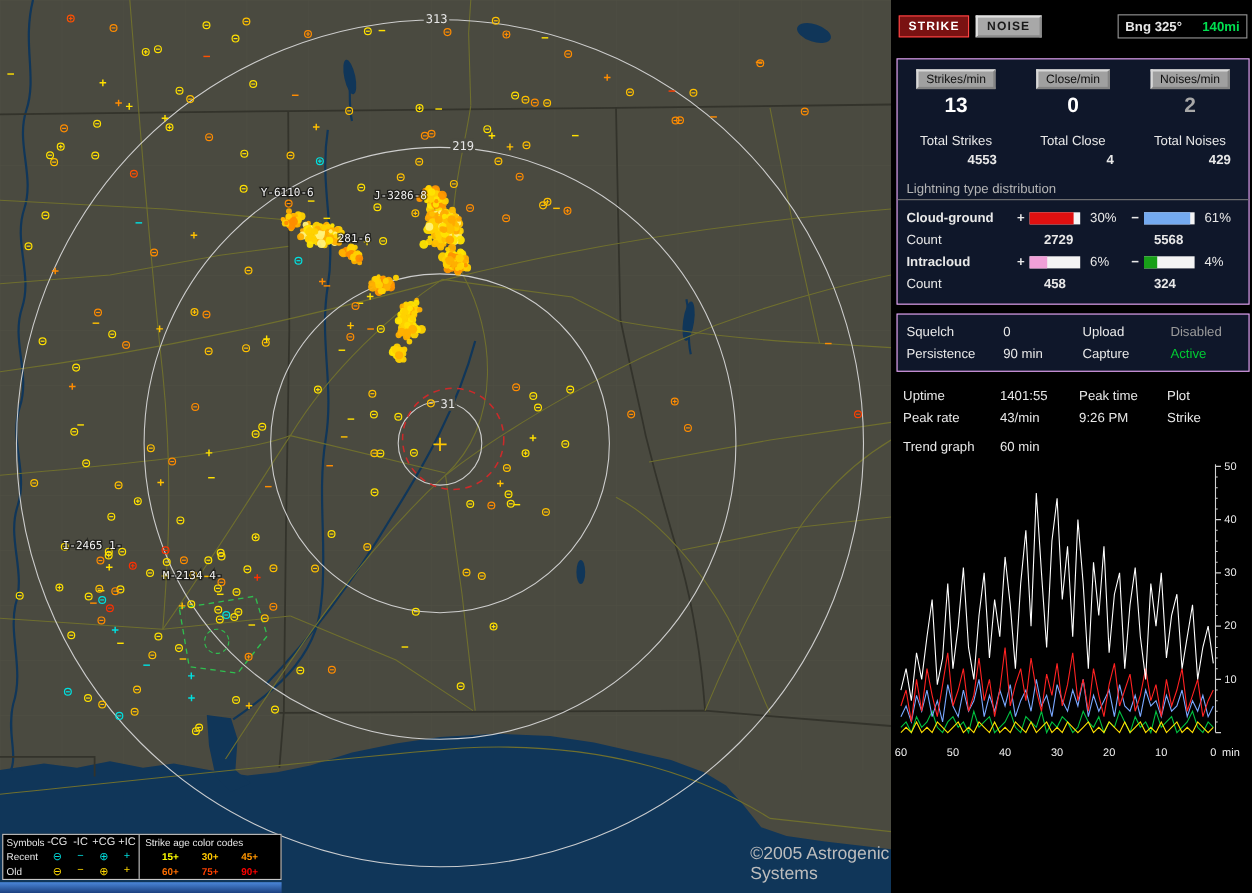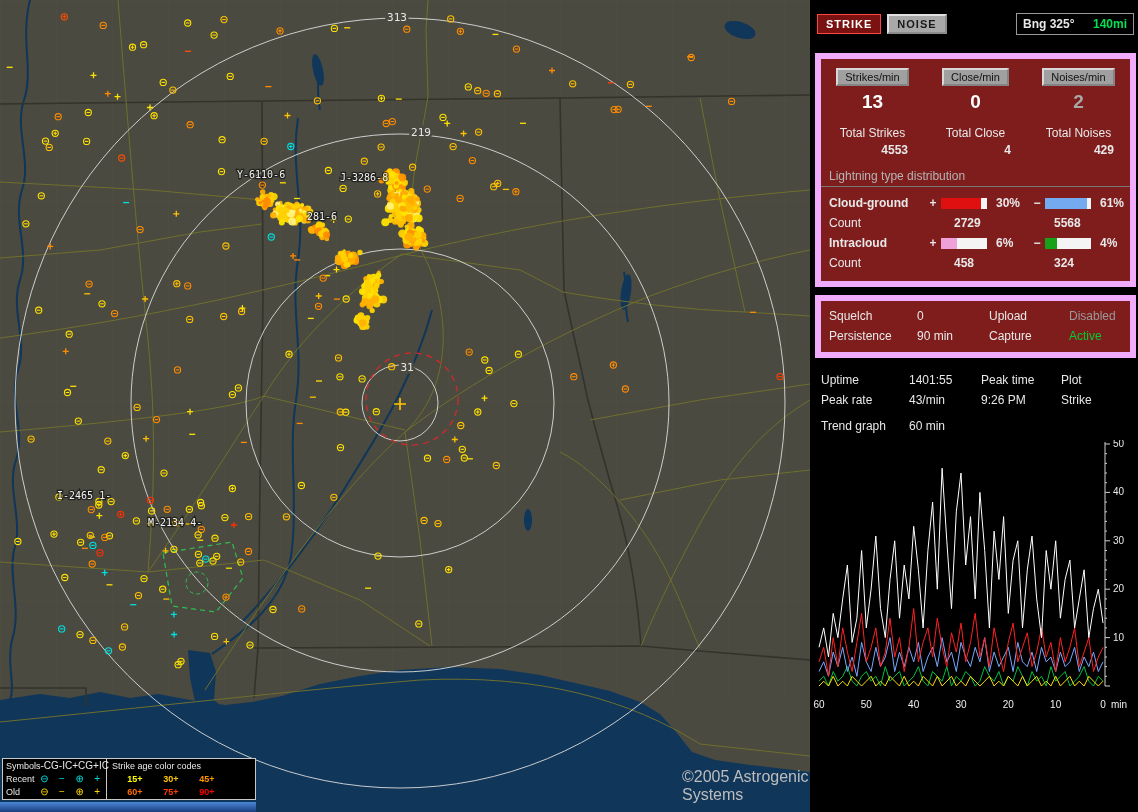--- a/index.html
+++ b/index.html
@@ -3,52 +3,52 @@
 <meta charset="utf-8">
 <style>
 *{box-sizing:border-box;margin:0;padding:0}
 html,body{width:1138px;height:812px;background:#000;overflow:hidden}
 body{position:relative;font-family:"Liberation Sans",sans-serif;color:#e8e8e8}
 #map{position:absolute;left:0;top:0;width:810px;height:812px;background:#4a4a40}
 #map svg{display:block}
 .ring-label{fill:#e6e6e6;font-size:11px;font-family:"DejaVu Sans Mono",monospace;paint-order:stroke;stroke:#4a4a40;stroke-width:5px;text-anchor:middle}
 .cell-label{fill:#f0f0f0;font-size:10px;font-family:"DejaVu Sans Mono",monospace;paint-order:stroke;stroke:rgba(0,0,0,.55);stroke-width:2.5px}
 #legend{position:absolute;left:2px;top:758px;width:254px;height:42px;background:#000;border:1px solid #c8c8c8;display:flex;font-size:9px;color:#e8e8e8}
-.lg-left{width:104px;border-right:1px solid #c8c8c8}
+.lg-left{width:124px;border-right:1px solid #c8c8c8}
 .lg-right{flex:1}
 .lg-row{display:flex;height:13px;align-items:center;white-space:nowrap}
 .lg-name{width:40px;padding-left:3px}
 .lg-c{width:22px;text-align:center;font-size:10px}
 .lg-age-title{padding-left:5px}
 .age-wrap{padding-left:10px;display:flex}
 .age-wrap span{width:36px;text-align:center;font-weight:bold}
 #copyright{position:absolute;left:682px;top:768px;font-size:16px;color:#bdbdbd}
 #bluebar{position:absolute;left:0;top:802px;width:256px;height:10px;background:linear-gradient(#4a86d8,#1b3f7e)}
 #sidebar{position:absolute;left:813px;top:0;width:325px;height:812px;font-size:12px}
 .topbar{display:flex;align-items:center;padding:13px 4px 0 4px;gap:6px}
 .strike-btn{background:#7a1212;border:1px solid #ff4444;color:#fff;font-weight:bold;font-size:11px;padding:3px 8px;letter-spacing:1px;font-family:inherit;cursor:pointer}
 .noise-btn{background:#a8a8a8;border:2px outset #e0e0e0;color:#1a1a1a;font-weight:bold;font-size:11px;padding:2px 8px;letter-spacing:1px;font-family:inherit;cursor:pointer}
 .bng-panel{margin-left:auto;border:1px solid #989898;background:#000;display:flex;justify-content:space-between;width:118px;padding:3px 6px;font-weight:bold}
 .green{color:#00e050}
-.panel{border:6px solid #f0abfc;margin:0 2px;background:#7f1d1d}
+.panel{border:1px solid #f0abfc;margin:0 2px;background:#0f172a}
 #rates-panel{margin-top:18px;padding-bottom:8px}
 .rate-cols{display:flex;padding-top:9px}
 .rate-col{width:33.33%;text-align:center}
 .hdr-btn{background:#a0a0a0;border:2px outset #d8d8d8;color:#111;font-size:11px;padding:1px 7px;font-family:inherit;cursor:pointer}
 .big-num{font-size:19px;font-weight:bold;color:#fff;margin-top:5px;height:33px}
 .big-num.dim{color:#a8a8a8}
 .tot-label{margin-top:2px}
 .tot-val{font-weight:bold;text-align:right;padding-right:16px;margin-top:3px}
 .dist-title{color:#b4b4b4;padding:12px 8px 3px 8px;border-bottom:1px solid #787878;margin-bottom:6px}
 .dist-row{display:grid;grid-template-columns:96px 16px 50px 38px 16px 50px 1fr;align-items:center;padding:3px 0 3px 8px}
 .dist-label{font-weight:bold}
 .sign{font-weight:bold;text-align:center}
 .bar{width:46px;height:11px;background:#f4f4f4;position:relative;display:inline-block}
 .bar .fill{position:absolute;left:0;top:0;bottom:0}
-.pct{font-weight:bold;padding-left:5px}
+.pct{font-weight:normal;padding-left:5px}
 .count-row{display:grid;grid-template-columns:96px 100px 1fr;padding:3px 0 3px 8px}
 .count-val{font-weight:bold;padding-left:29px}
 #status-panel{margin-top:8px;padding-bottom:6px}
 .datetime{color:#00ff00;font-weight:bold;font-size:15px;padding:8px 8px 7px 8px;border-bottom:1px solid #6a6a6a;letter-spacing:.5px}
 .srow{display:grid;grid-template-columns:88px 72px 80px 1fr;padding:3px 0 3px 8px}
 .srow span{white-space:nowrap}
 .dim{color:#9a9a9a}
 .act{color:#00cc33}
 #status-panel .srow:first-of-type{margin-top:5px}
 #lower{margin-top:12px}

